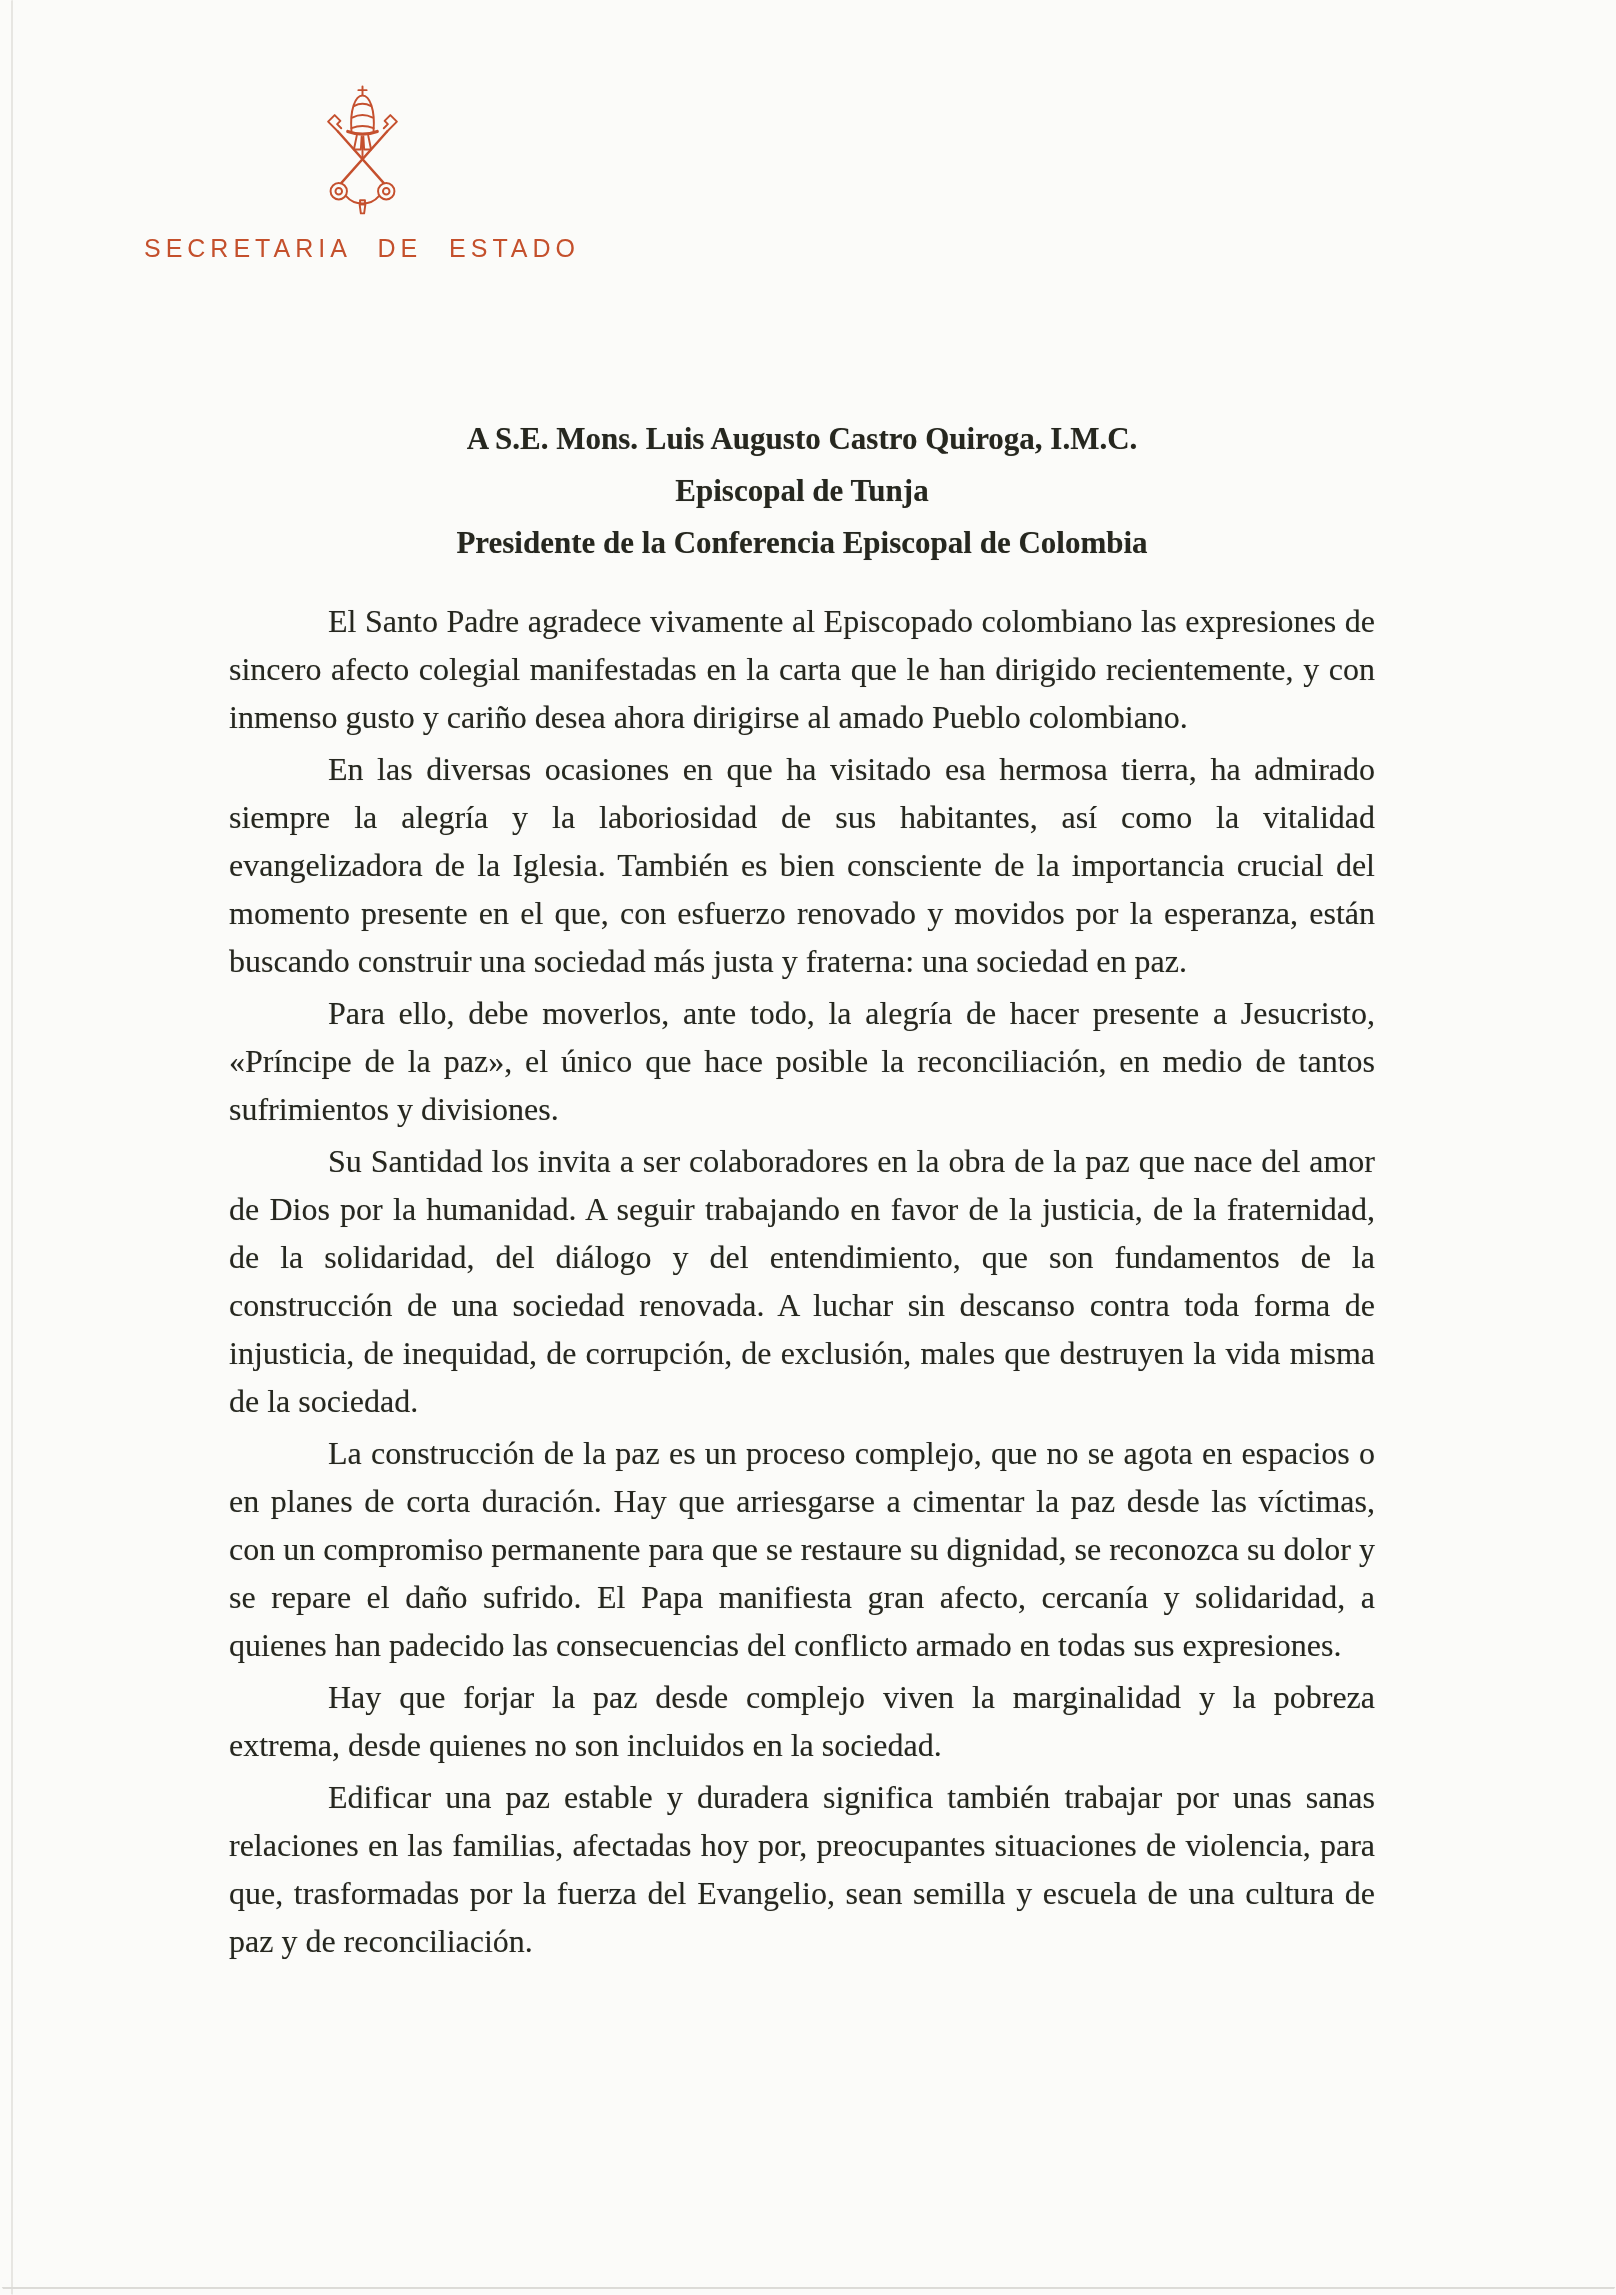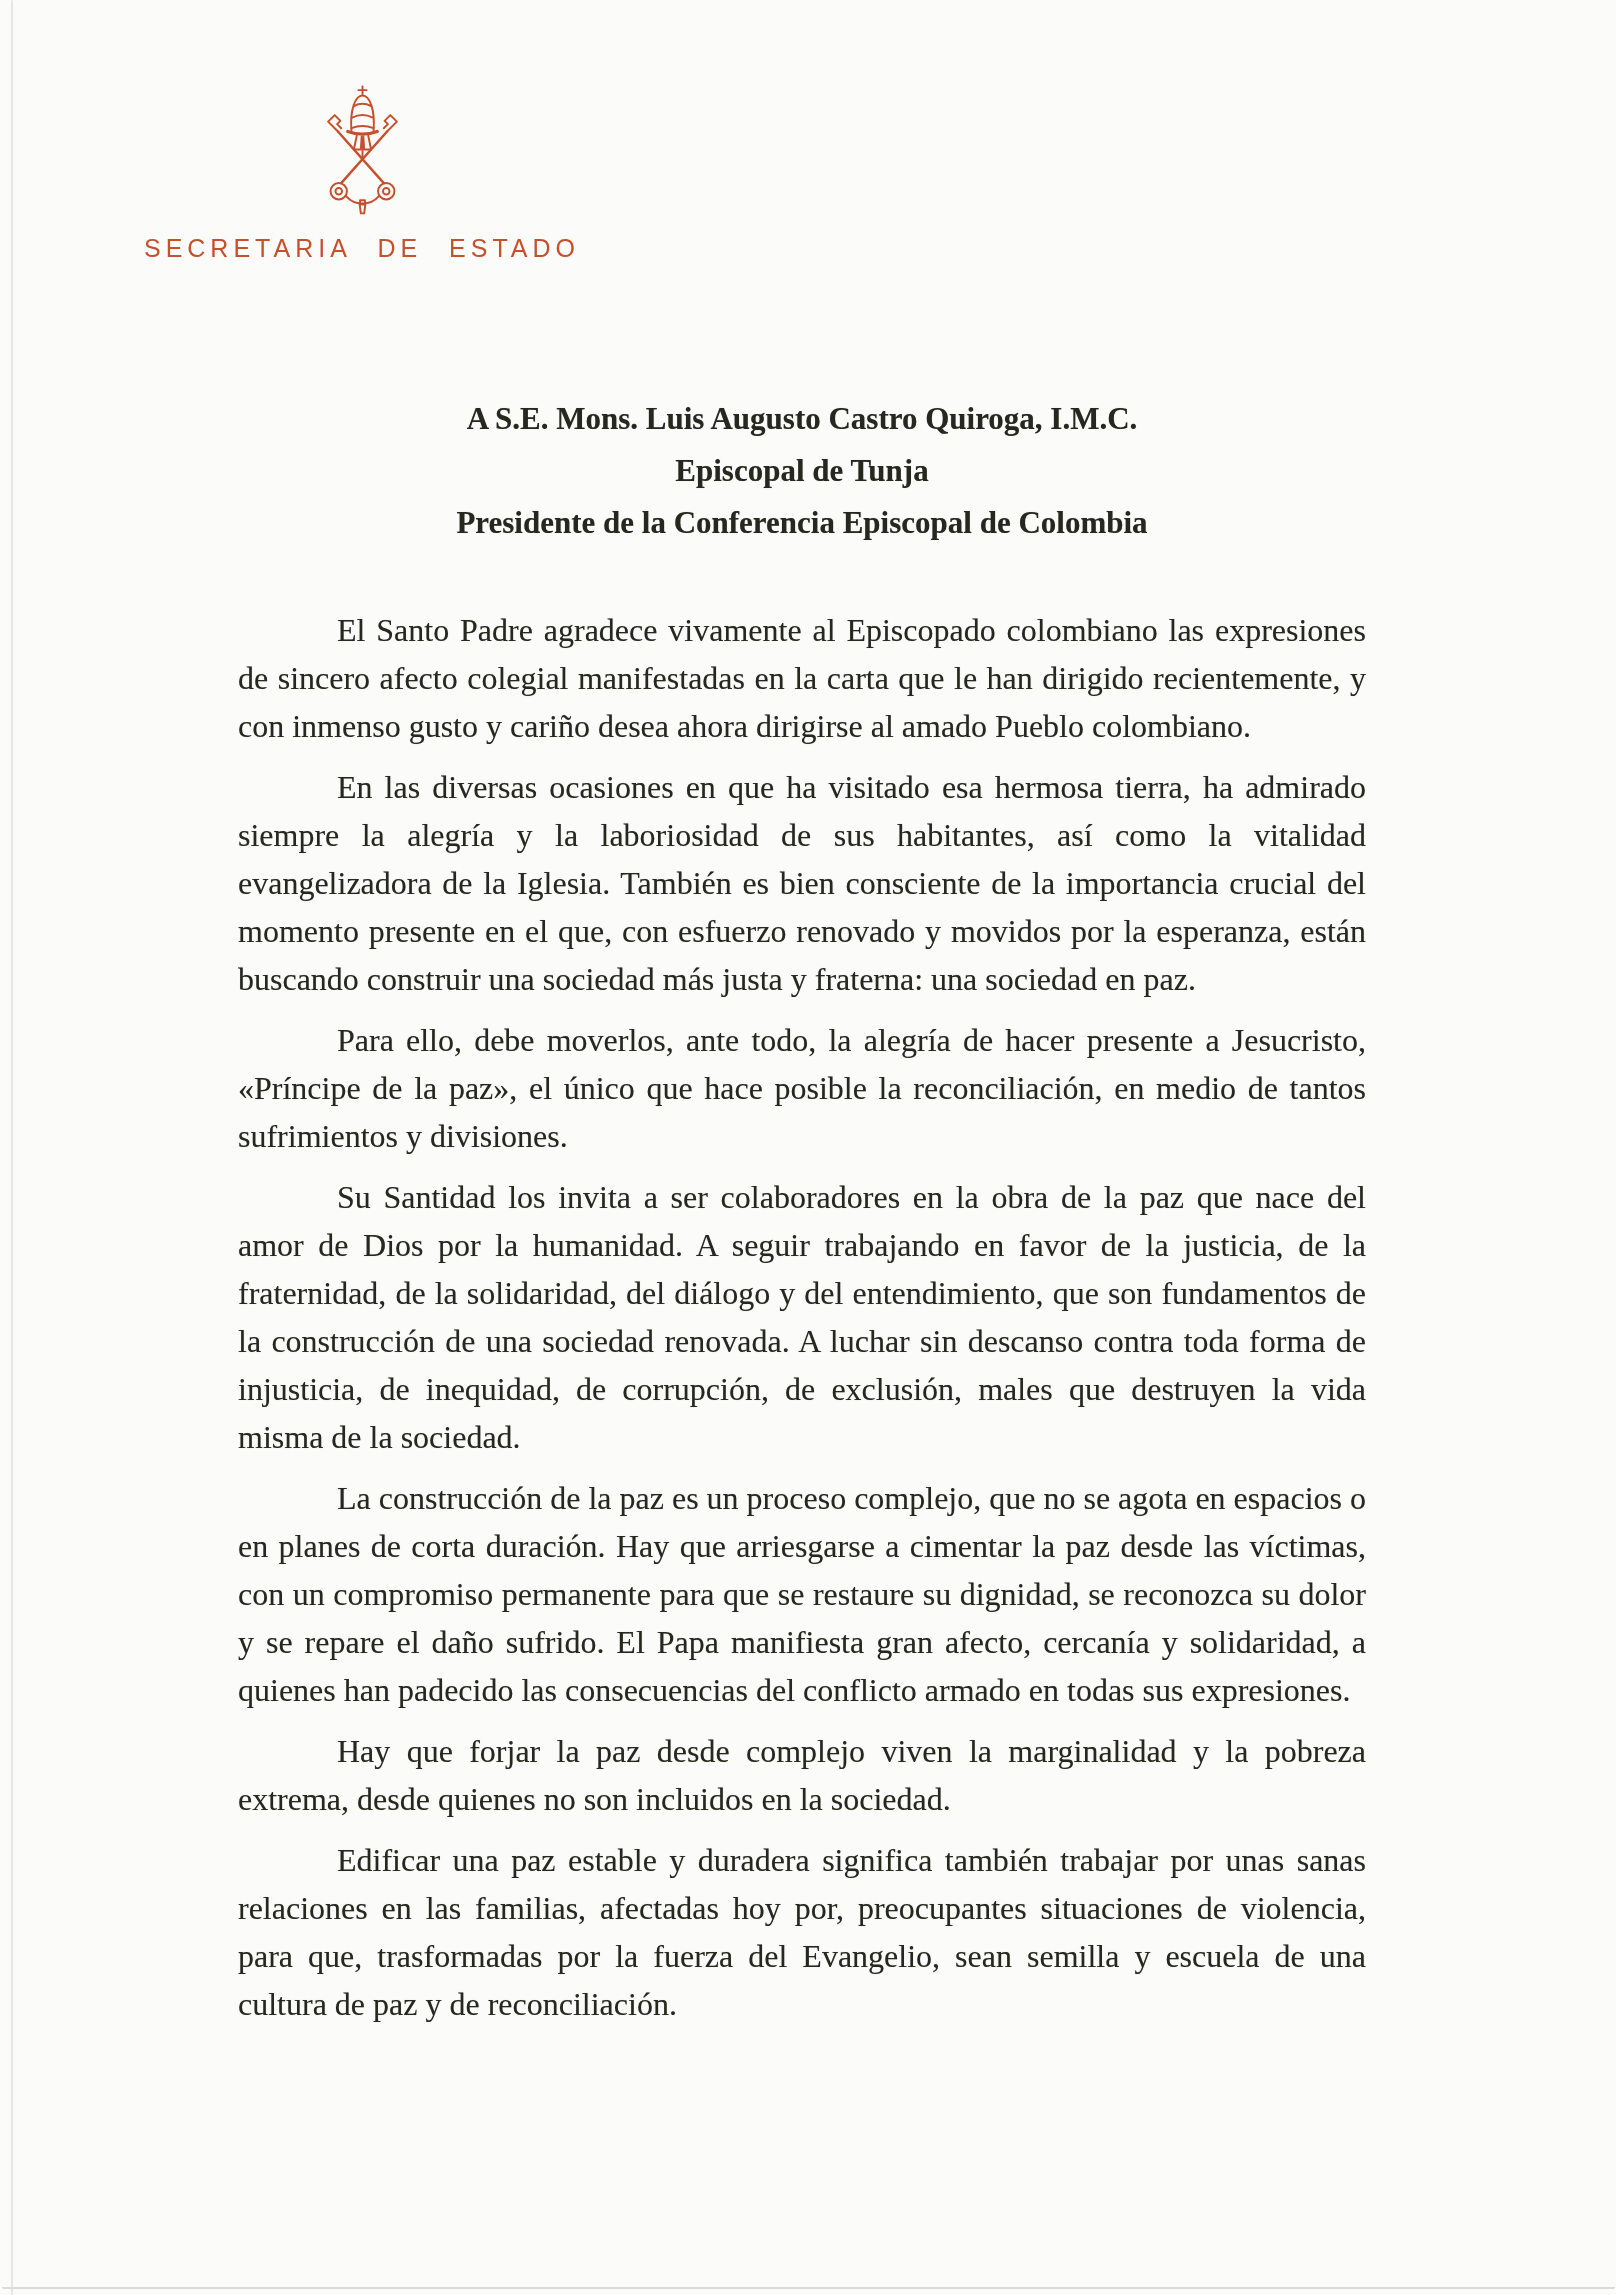--- a/index.html
+++ b/index.html
@@ -47,40 +47,40 @@
     font-family: "Liberation Sans", sans-serif;
     font-size: 25px;
     letter-spacing: 5px;
     word-spacing: 15px;
     white-space: nowrap;
     color: #c4502c;
   }
   
   .recipient {
     position: absolute;
-    left: 225px; top: 393px;
+    left: 225px; top: 413px;
     width: 1154px;
     text-align: center;
     font-weight: bold;
     font-size: 31px;
     line-height: 52px;
     text-shadow: 0 0 0.8px rgba(20,25,15,0.30);
   }
   
   .body-text {
     position: absolute;
     left: 225px; top: 593px;
     width: 1154px;
     font-size: 32px;
     line-height: 48px;
     text-align: justify;
     text-shadow: 0 0 0.8px rgba(20,25,15,0.30);
   }
   .body-text p {
-    margin: 13px;
+    margin: 4px;
     text-indent: 99px;
     hyphens: auto;
     -webkit-hyphens: auto;
   }
 </style>
 </head>
 <body>
 
 <div class="page">
 

